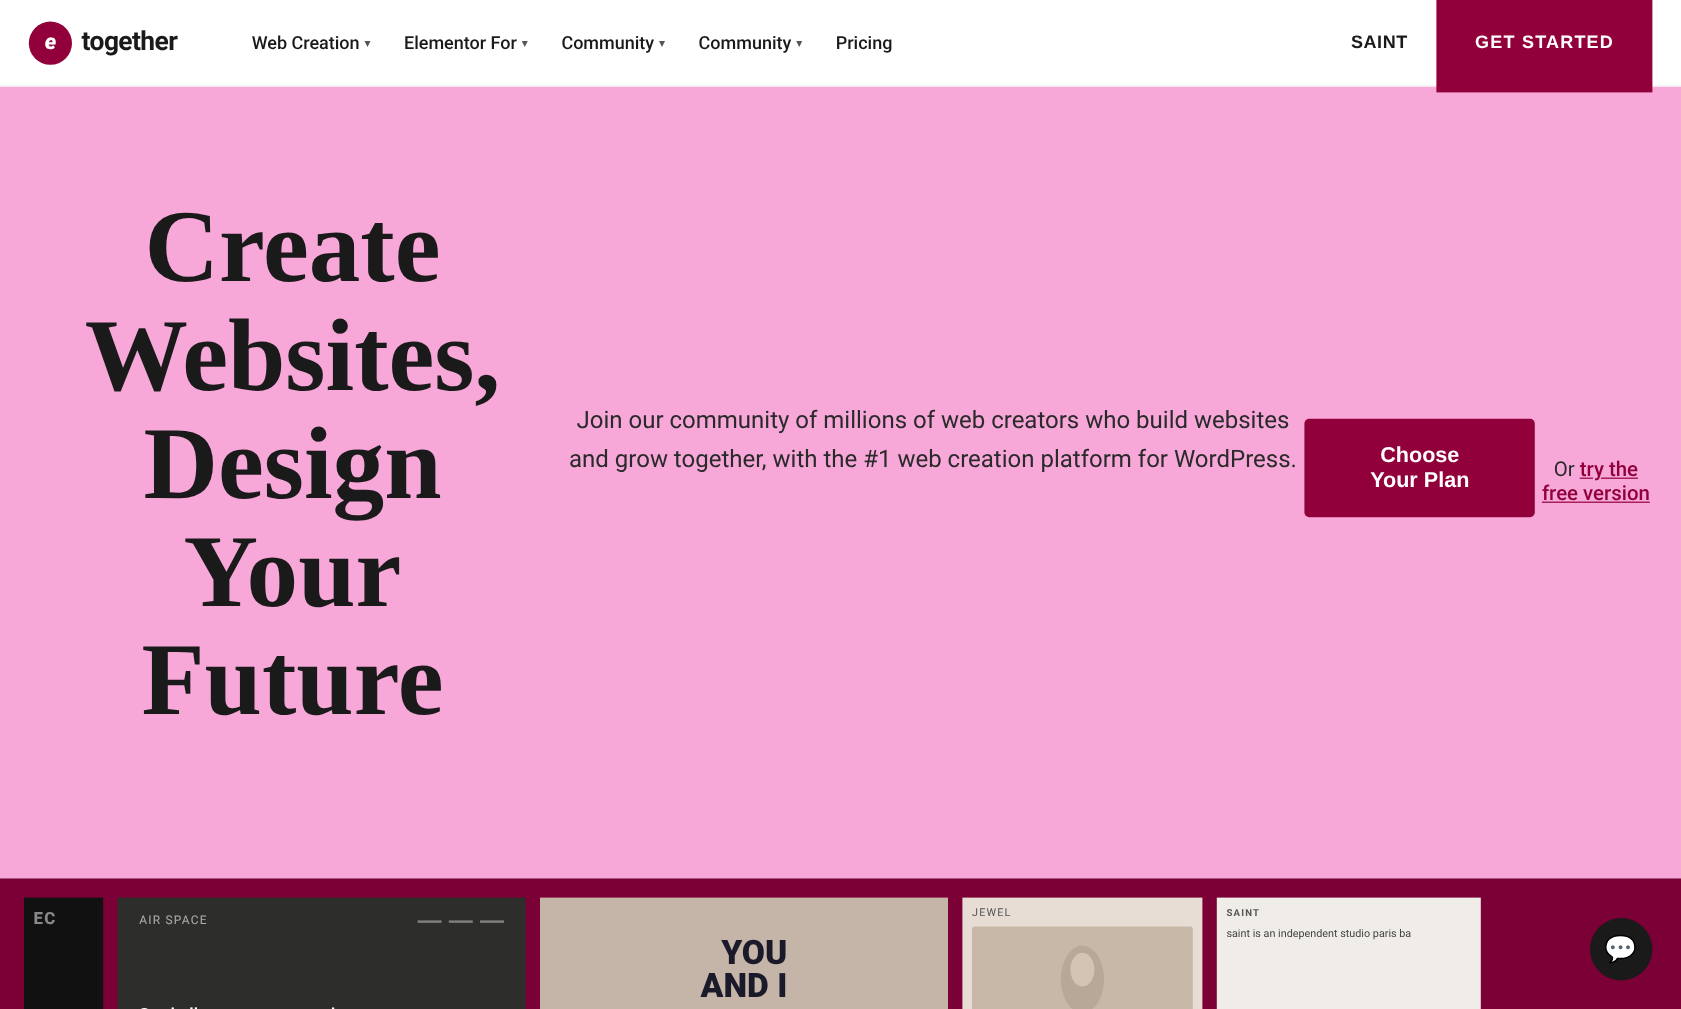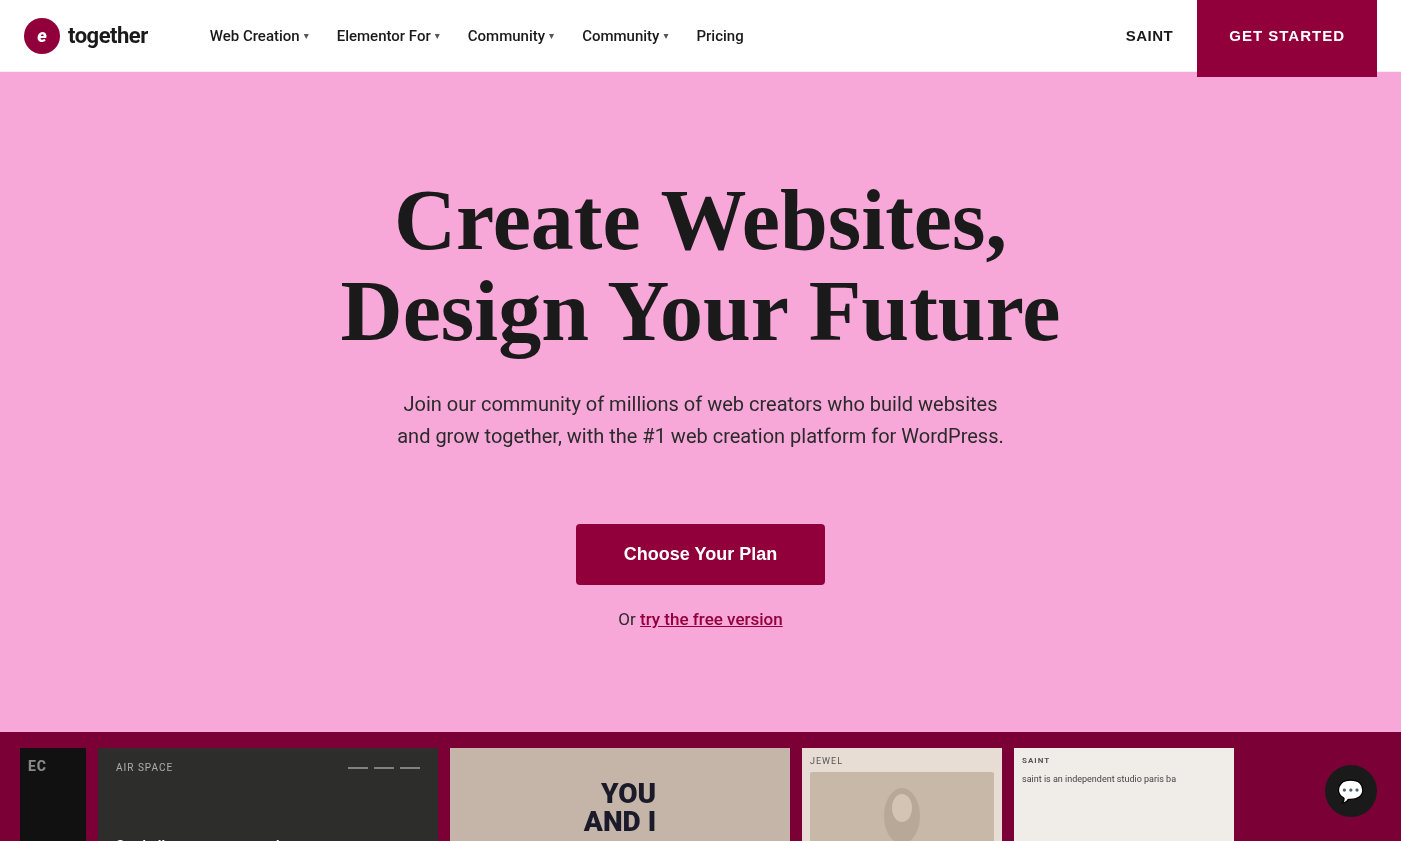--- a/index.html
+++ b/index.html
@@ -113,21 +113,21 @@
     
     .hero {
       background: #F9A8D4;
       background: #f8aadd;
       background: #F6A8D4;
       background: #f9b3de;
       background: #f7aad9;
       background: #F5A8D8;
       min-height: 660px;
       display: flex;
-      flex-direction: column;
+      flex-direction: row;
       align-items: center;
       justify-content: center;
       padding: 80px 20px 80px;
       text-align: center;
       background-color: #f7a8d7;
     }
 
     .hero-title {
       font-size: 86px;
       font-weight: 900;

